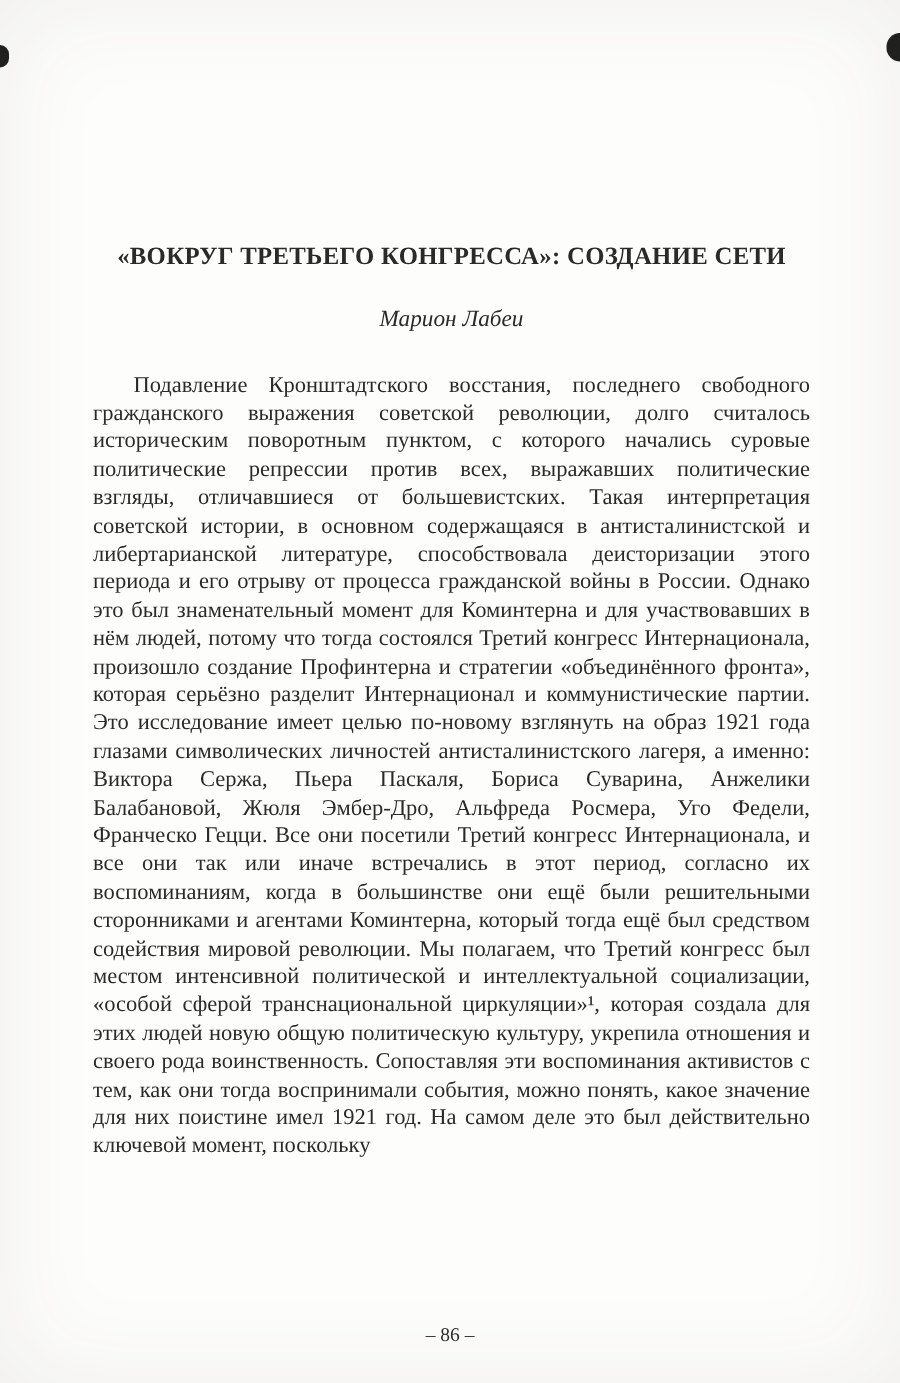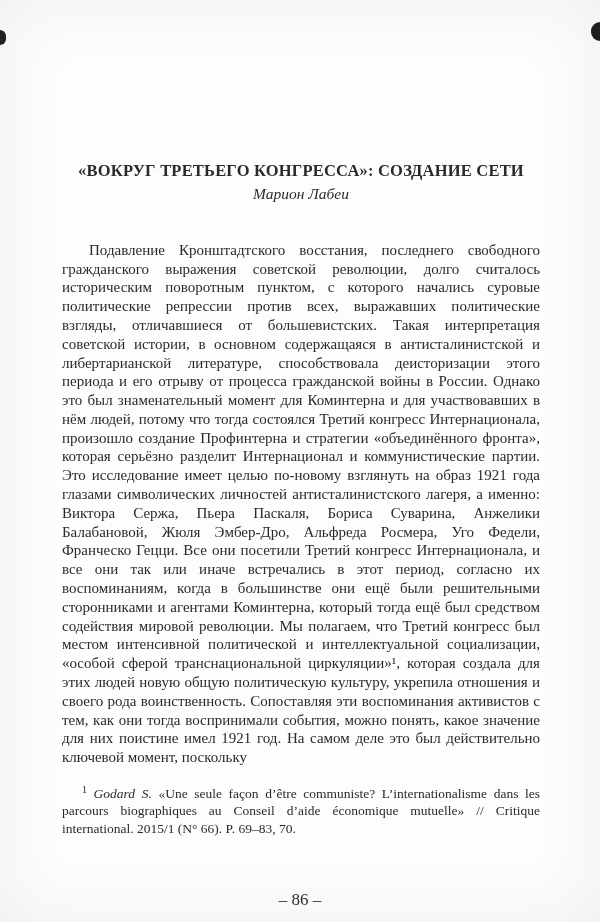--- a/index.html
+++ b/index.html
@@ -24,47 +24,47 @@
   .scan-mark-right { right: 0; top: 22px; width: 9px;  height: 19px; border-radius: 10px 0 0 10px; }
 
   .title {
     text-align: center;
     font-weight: bold;
     font-size: 16.5px;
     line-height: 1.35;
     letter-spacing: 0.2px;
   }
   .author-block {
-    margin-top: 2px;
+    margin-top: 21px;
     text-align: center;
     font-style: italic;
     font-size: 15.5px;
     line-height: 1.32;
   }
   .body-text {
-    margin-top: 36px;
+    margin-top: 24px;
     font-size: 15px;
     line-height: 18.8px;
     text-align: justify;
     text-indent: 27px;
   }
   .footnote {
     margin-top: 18px;
     font-size: 13.5px;
     line-height: 17.3px;
     text-align: justify;
     text-indent: 20px;
   }
   .footnote sup { font-size: 10px; line-height: 0; }
   .footnote .fn-author { font-style: italic; }
   .page-number {
     position: absolute;
-    left: 0; right: 0; bottom: 12px;
+    left: 0; right: 0; bottom: 24px;
     text-align: center;
-    font-size: 17px;
+    font-size: 13px;
     color: #2e2e2e;
   }
 </style>
 </head>
 <body>
 
 <div class="page">
 
   <div class="scan-mark scan-mark-left"></div>
   <div class="scan-mark scan-mark-right"></div>
@@ -72,17 +72,16 @@
   <h1 class="title">
     <span>«ВОКРУГ ТРЕТЬЕГО КОНГРЕССА»: СОЗДАНИЕ СЕТИ</span><br>
   </h1>
 
   <div class="author-block">
     <div>Марион Лабеи</div>
   </div>
 
   <p class="body-text">Подавление Кронштадтского восстания, последнего свободного гражданского выражения советской революции, долго считалось историческим поворотным пунктом, с которого начались суровые политические репрессии против всех, выражавших политические взгляды, отличавшиеся от большевистских. Такая интерпретация советской истории, в основном содержащаяся в антисталинистской и либертарианской литературе, способствовала деисторизации этого периода и его отрыву от процесса гражданской войны в России. Однако это был знаменательный момент для Коминтерна и для участвовавших в нём людей, потому что тогда состоялся Третий конгресс Интернационала, произошло создание Профинтерна и стратегии «объединённого фронта», которая серьёзно разделит Интернационал и коммунистические партии. Это исследование имеет целью по-новому взглянуть на образ 1921 года глазами символических личностей антисталинистского лагеря, а именно: Виктора Сержа, Пьера Паскаля, Бориса Суварина, Анжелики Балабановой, Жюля Эмбер-Дро, Альфреда Росмера, Уго Федели, Франческо Гецци. Все они посетили Третий конгресс Интернационала, и все они так или иначе встречались в этот период, согласно их воспоминаниям, когда в большинстве они ещё были решительными сторонниками и агентами Коминтерна, который тогда ещё был средством содействия мировой революции. Мы полагаем, что Третий конгресс был местом интенсивной политической и интеллектуальной социализации, «особой сферой транснациональной циркуляции»¹, которая создала для этих людей новую общую политическую культуру, укрепила отношения и своего рода воинственность. Сопоставляя эти воспоминания активистов с тем, как они тогда воспринимали события, можно понять, какое значение для них поистине имел 1921 год. На самом деле это был действительно ключевой момент, поскольку</p>
 
-  <p class="footnote"><sup>1</sup> <span class="fn-author">Godard S.</span><span> «Une seule façon d’être communiste? L’internationalisme dans les parcours biographiques au Conseil d’aide économique mutuelle» // Critique international. 2015/1 (N° 66). P. 69–83, 70.</span></p>
 
   <div class="page-number">– 86 –</div>
 
 </div>
 
 </body></html>

